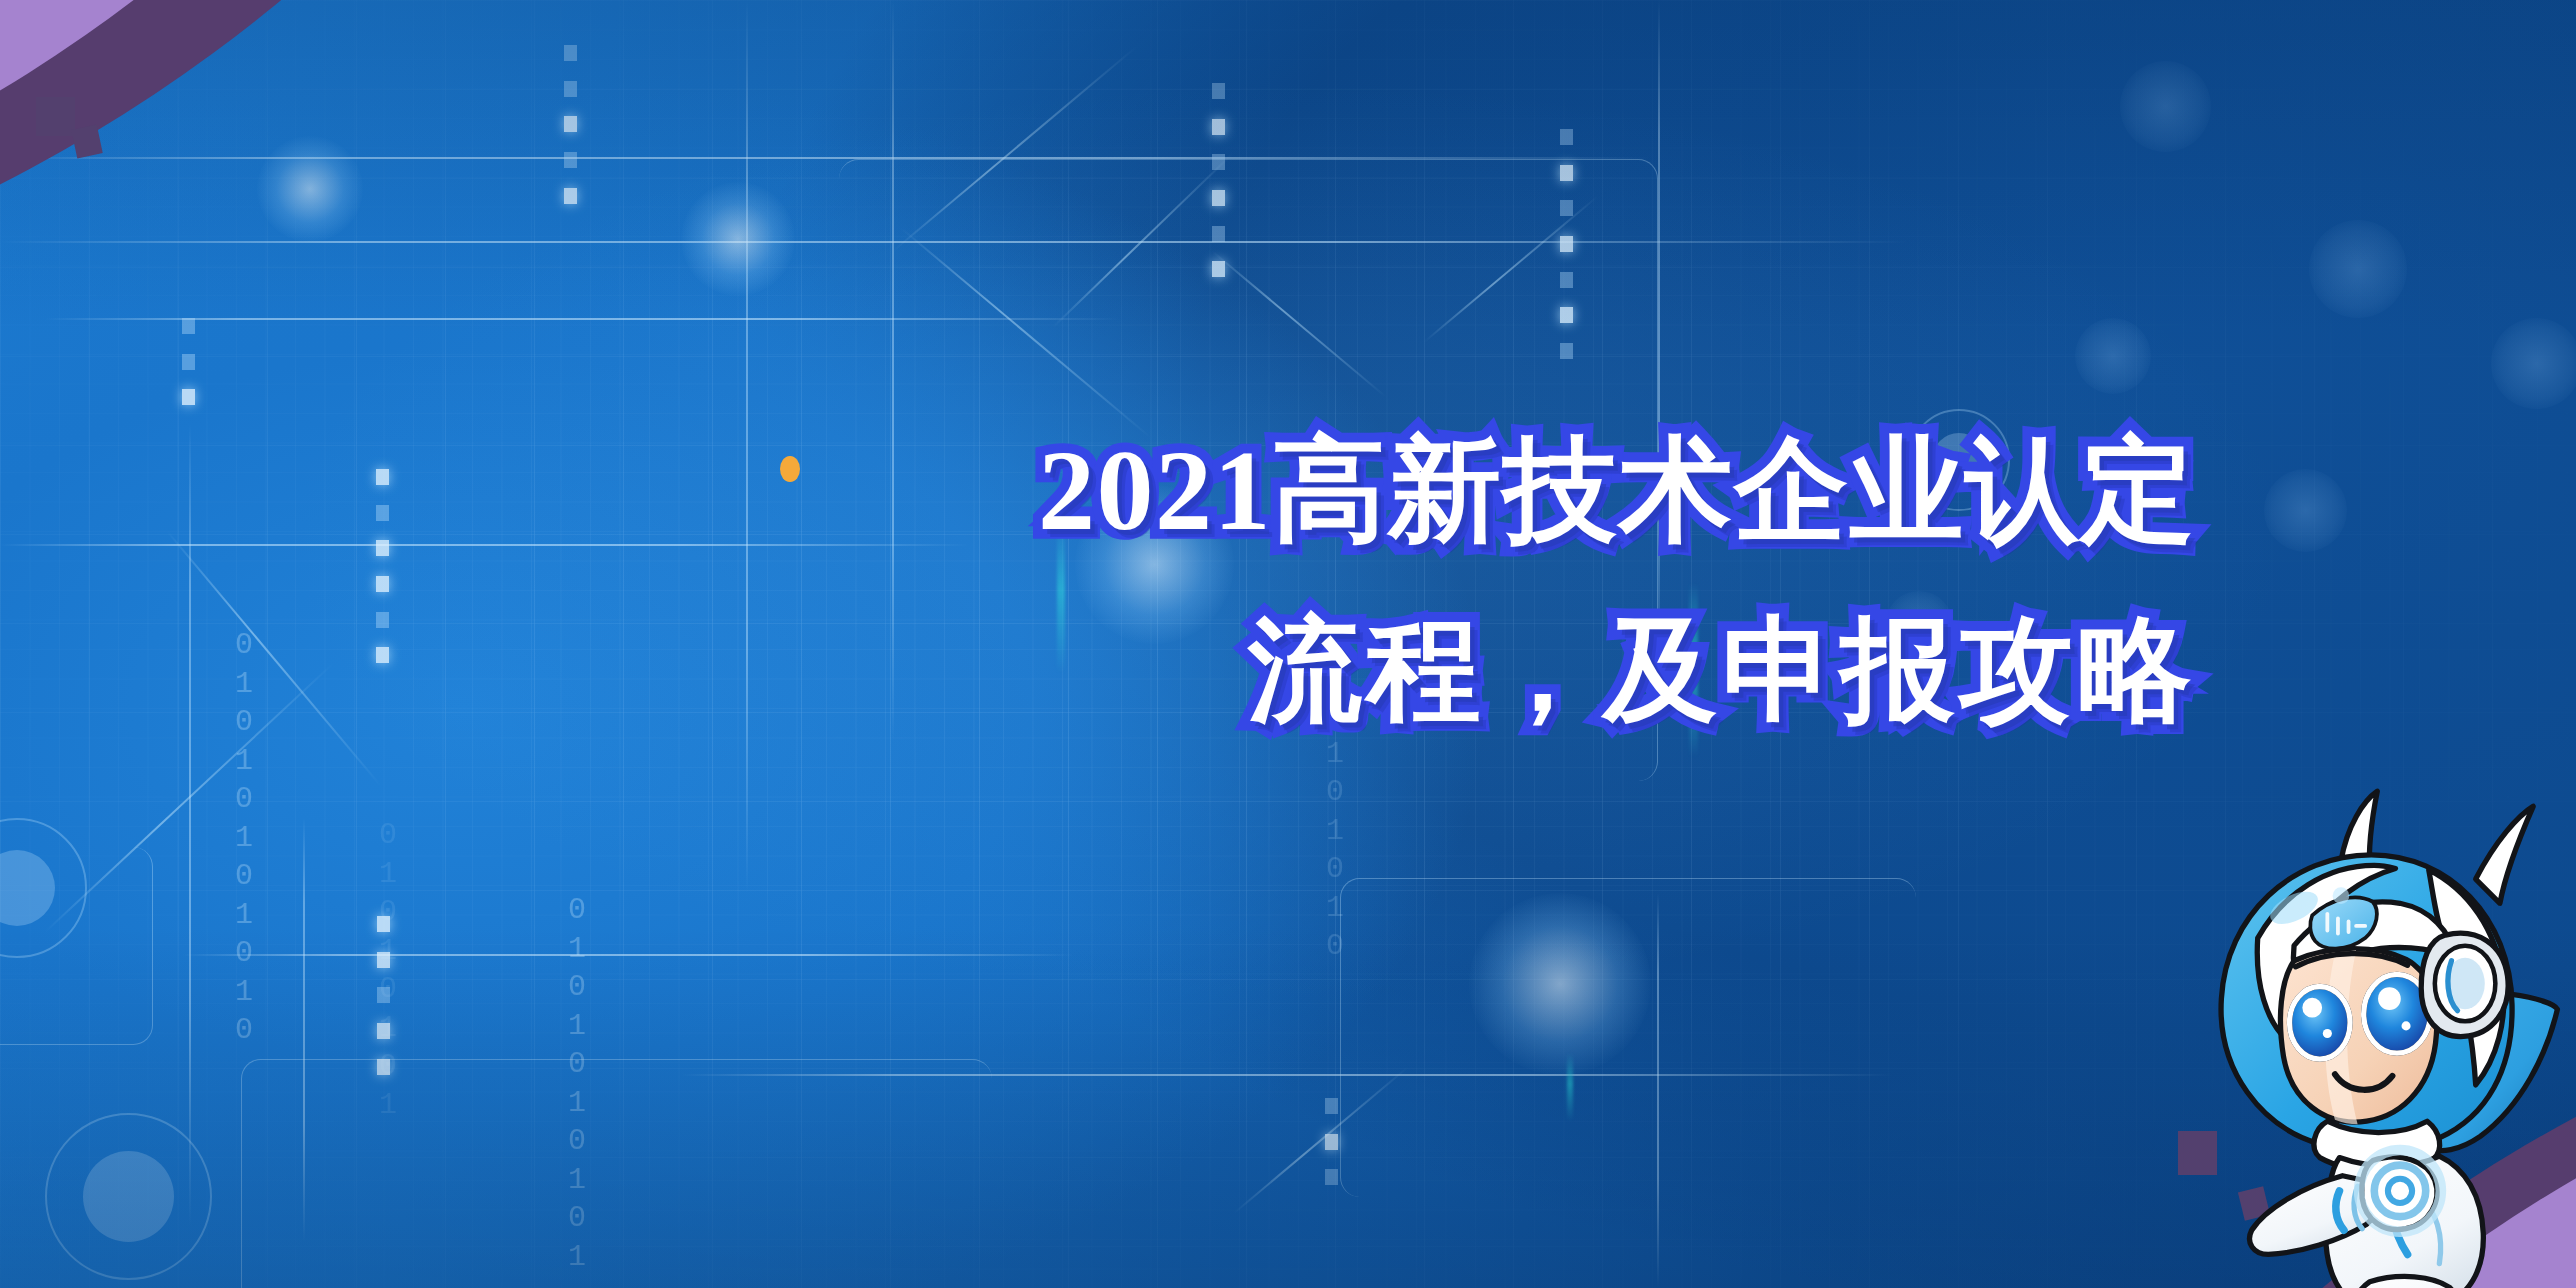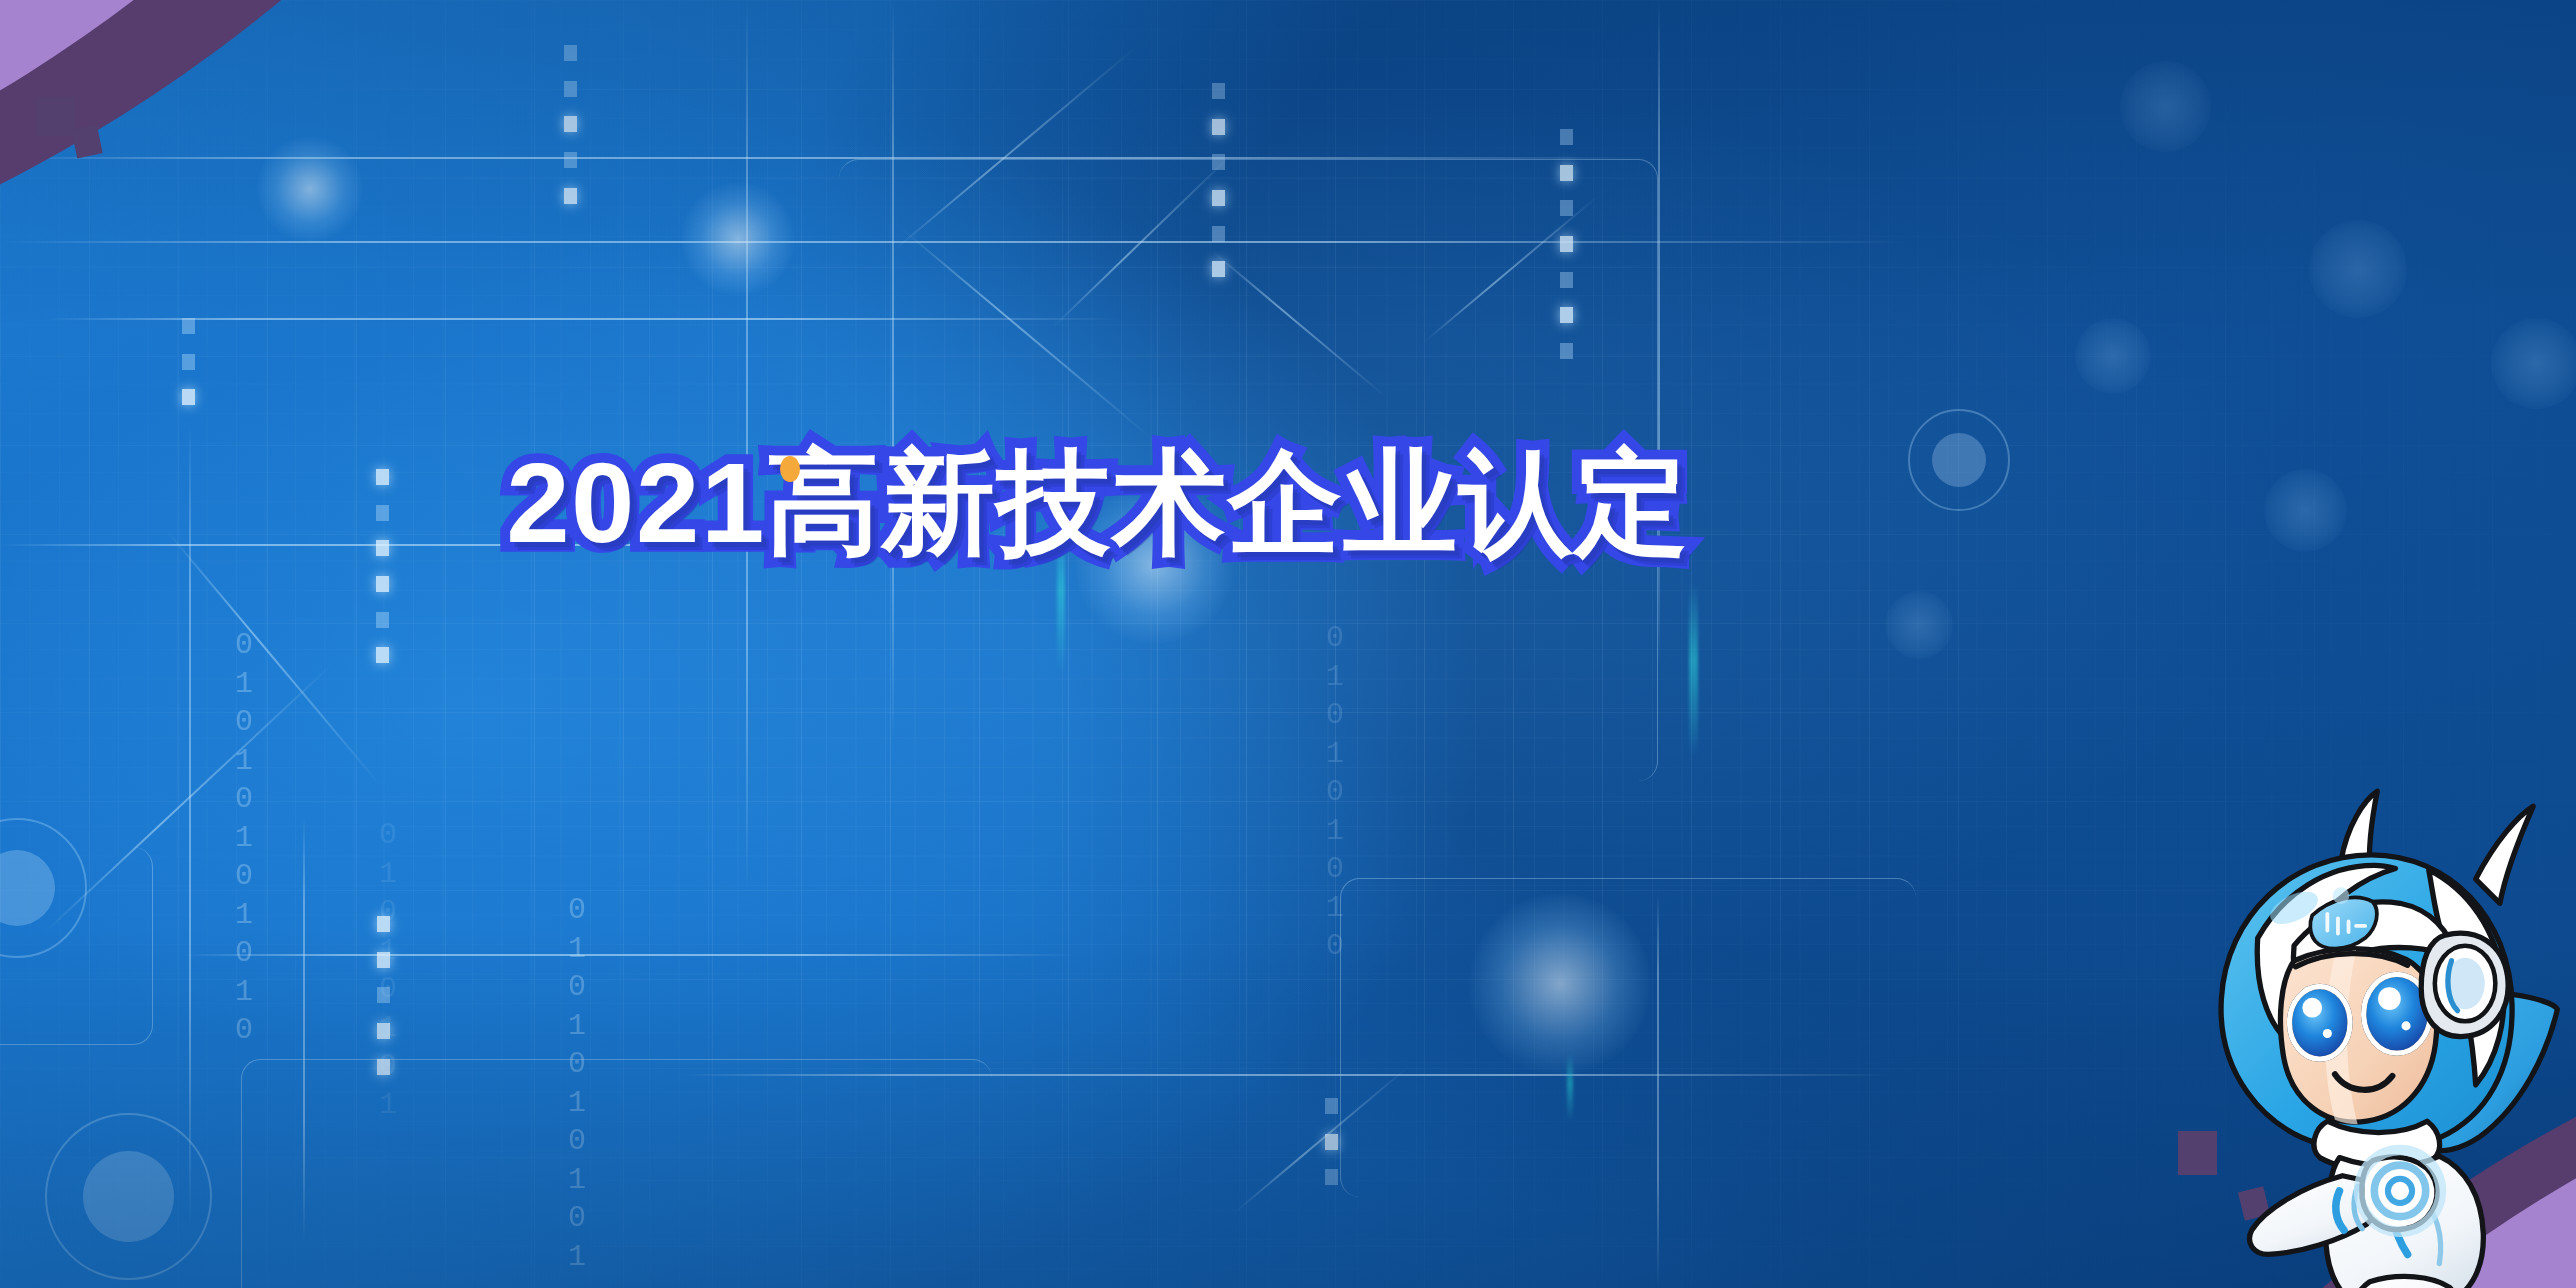--- a/index.html
+++ b/index.html
@@ -152,24 +152,25 @@
     background: #a583cf;
   }
   .psq {
     position: absolute;
     background: #53406e;
   }
 
   
   .title-block {
     position: absolute;
-    left: 0; top: 436px;
+    left: 0; top: 424px;
     width: 2196px;
-    text-align: center;
+    text-align: right;
     z-index: 40;
+    font-family: Liberation Serif, serif;
   }
   .tline {
     display: block;
     color: #ffffff;
     font-weight: 700;
     font-size: 114px;
     line-height: 133px;
     letter-spacing: 1.5px;
     white-space: nowrap;
     -webkit-text-stroke: 19.7px #3547e6;
@@ -314,20 +315,21 @@
 
   <div>
     <div class="corner-br-dark"></div>
     <div class="corner-br-light"></div>
     <div class="psq" style="left:2178px; top:1131px; width:39px; height:44px;"></div>
     <div class="psq" style="left:2241px; top:1189px; width:26px; height:29px; transform:rotate(-14deg);"></div>
   </div>
 
   <div class="title-block">
     <span class="tline l1">2021高新技术企业认定</span>
+    <span class="tline l2">流程，及申报攻略</span>
   </div>
   <div style="position:absolute; left:780px; top:456px; width:19.7px; height:26px; border-radius:50%; background:#f5a93a; z-index:45;"></div>
 
   <div class="mascot">
     <svg viewBox="0 0 510 680" xmlns="http://www.w3.org/2000/svg">
       <defs>
         <linearGradient id="helmetG" x1="0" y1="0" x2="1" y2="1">
           <stop offset="0%" stop-color="#5fc4ef"></stop>
           <stop offset="55%" stop-color="#2aa5e5"></stop>
           <stop offset="100%" stop-color="#1b8fd2"></stop>

